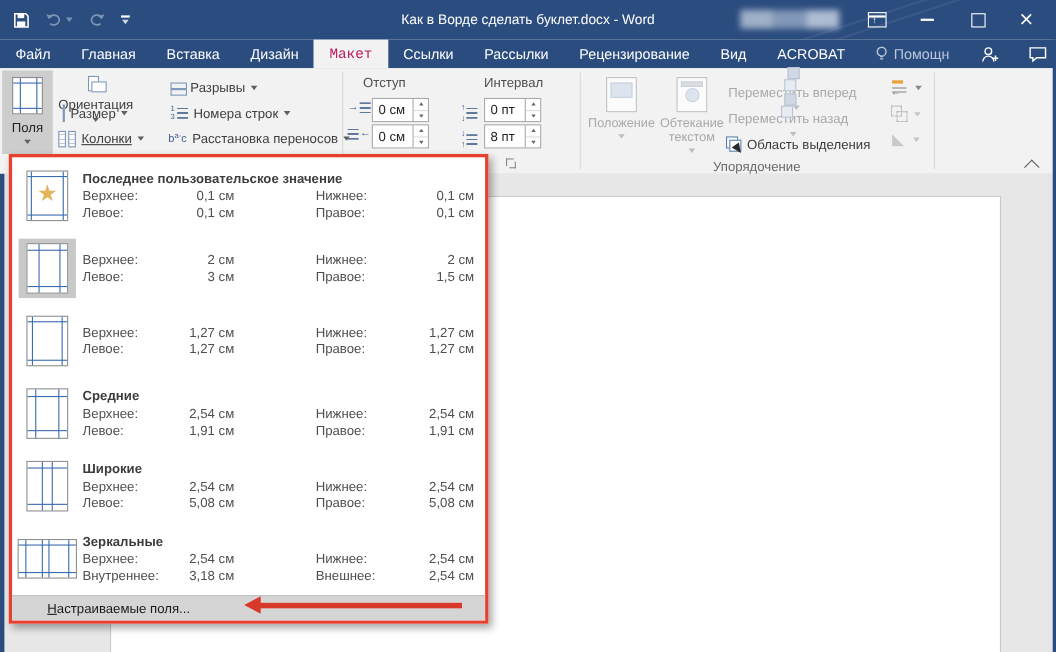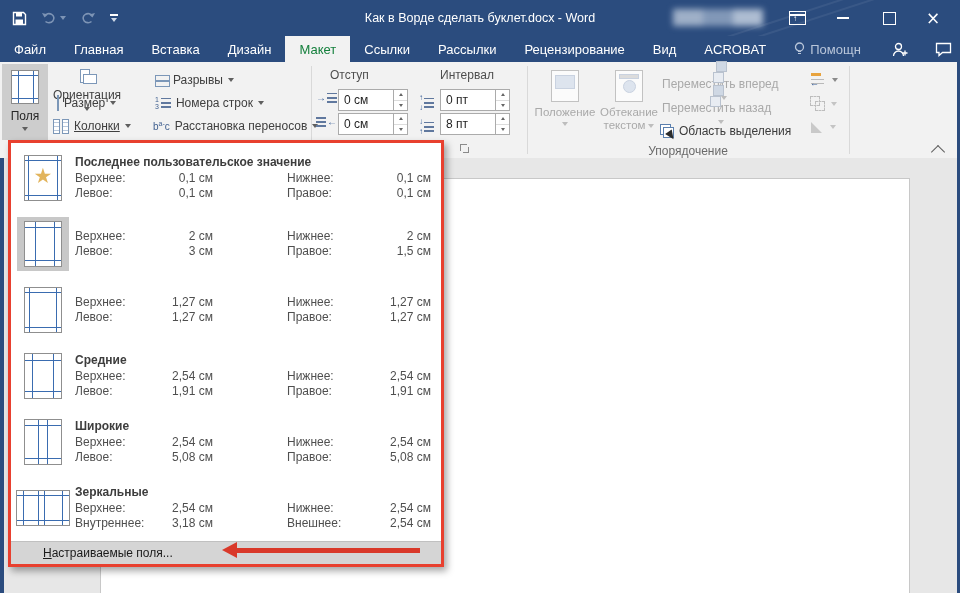--- a/index.html
+++ b/index.html
@@ -25,21 +25,21 @@
   .wb-ribbon{left:780px;}.wb-min{left:826px;}.wb-max{left:872px;}.wb-close{left:916px;}
   .minbar{width:12px;height:1.5px;background:#fff;}
   .maxbox{width:11px;height:11px;border:1.5px solid #fff;}
   .closex{font-size:17px;line-height:17px;font-family:"DejaVu Sans",sans-serif;}
   .ribopt{width:15px;height:12px;border:1.5px solid #fff;position:relative;}
   .ribopt:before{content:"";position:absolute;left:0;right:0;top:2px;height:1.5px;background:#fff;}
   .ribopt:after{content:"↑";position:absolute;left:3.5px;top:1.5px;font-size:8px;color:#fff;}
   
   .tabrow{position:absolute;left:0;top:36px;width:960px;height:26px;background:#2b4c7e;display:flex;align-items:stretch;}
   .tab{display:flex;align-items:center;padding:0 14px;color:#fff;font-size:13px;white-space:nowrap;}
-  .tab.active{background:#f2f2f2;color:#15803d;}
+  .tab.active{background:#f2f2f2;color:#be185d;font-family:Liberation Mono, monospace;}
   .tab.dim{color:#b9c6da;gap:5px;}
   .tabrow-right{position:absolute;right:8px;top:36px;height:26px;display:flex;align-items:center;gap:26px;color:#fff;}
   
   .ribbon{position:absolute;left:0;top:62px;width:960px;height:96px;background:#f2f2f2;border-bottom:1px solid #d0d0d0;}
   .vsep{position:absolute;top:4px;height:88px;width:1px;background:#d9d9d9;}
   .bigbtn{position:absolute;left:2px;top:2px;width:46px;height:76px;background:#cdcdcd;
           display:flex;flex-direction:column;align-items:center;padding-top:6px;box-sizing:border-box;}
   .bigbtn .lbl{font-size:12px;color:#262626;margin-top:5px;}
   .car{width:0;height:0;border-left:3px solid transparent;border-right:3px solid transparent;border-top:4px solid #5f5f5f;}
   .bigbtn .car{margin-top:4px;}
@@ -52,21 +52,21 @@
   .o-port{position:absolute;left:1px;top:0;width:8px;height:12px;border:1px solid #7c97b8;background:#fff;}
   .o-land{position:absolute;left:4px;top:5px;width:12px;height:8px;border:1px solid #7c97b8;background:#fff;}
   .sz-page{width:10px;height:13px;border:1px solid #7c97b8;background:#fff;margin-left:4px;}
   .col2{display:flex;gap:2px;}
   .col2 i{width:5px;height:13px;border:1px solid #7c97b8;background:repeating-linear-gradient(#b9c8dc 2px 3px,#fff 3px 6px);}
   .brk{width:13px;height:13px;position:relative;}
   .brk:before{content:"";position:absolute;left:0;top:1px;width:13px;height:4px;border:1px solid #7c97b8;}
   .brk:after{content:"";position:absolute;left:0;bottom:0;width:13px;height:4px;border:1px solid #7c97b8;}
   .hyph{font-size:10px;color:#3f5f8f;line-height:10px;}
   .hyph sup{font-size:7px;}
-  .spin{position:absolute;width:70px;height:22px;background:#fff;border:1px solid #ababab;display:flex;box-sizing:border-box;}
+  .spin{position:absolute;width:52px;height:22px;background:#fff;border:1px solid #ababab;display:flex;box-sizing:border-box;}
   .spin .val{flex:1;font-size:12px;color:#1f1f1f;padding:3px 0 0 5px;}
   .spin .btns{width:13px;border-left:1px solid #ababab;display:flex;flex-direction:column;}
   .spin .btns div{flex:1;display:flex;align-items:center;justify-content:center;}
   .spin .btns div:first-child{border-bottom:1px solid #dcdcdc;}
   .tu{width:0;height:0;border-left:2.5px solid transparent;border-right:2.5px solid transparent;border-bottom:3.5px solid #666;}
   .td{width:0;height:0;border-left:2.5px solid transparent;border-right:2.5px solid transparent;border-top:3.5px solid #666;}
   .glabel{position:absolute;font-size:12px;color:#6a6a6a;}
   .launcher{position:absolute;width:9px;height:9px;}
   .launcher:before{content:"";position:absolute;left:0;top:0;width:6px;height:6px;border-left:1px solid #8a8a8a;border-top:1px solid #8a8a8a;}
   .launcher:after{content:"";position:absolute;right:0;bottom:0;width:5px;height:5px;border-right:1.5px solid #8a8a8a;border-bottom:1.5px solid #8a8a8a;}
@@ -352,21 +352,21 @@
     <div class="vsep" style="left:527px;"></div>
 
     <div class="bigbtn2" style="left:534px;top:8px;">
       <span class="ph-page"></span>
       <span>Положение</span>
       <span class="car" style="margin-top:3px;border-top-color:#bdbdbd;"></span>
     </div>
     <div class="bigbtn2" style="left:600px;top:8px;width:58px;">
       <span class="ph-page ph-page2"></span>
       <span>Обтекание</span>
-      <span style="display:flex;align-items:center;gap:3px;">
+      <span style="display:flex;align-items:center;gap:3px;flex-direction:column;">
           <span>текстом</span>
           <span class="car" style="border-top-color:#bdbdbd;"></span>
         </span>
     </div>
 
     <div class="rbtn dis" style="left:662px;top:10px;">
       <span class="sq2">
           <i></i>
           <i></i>
         </span>

